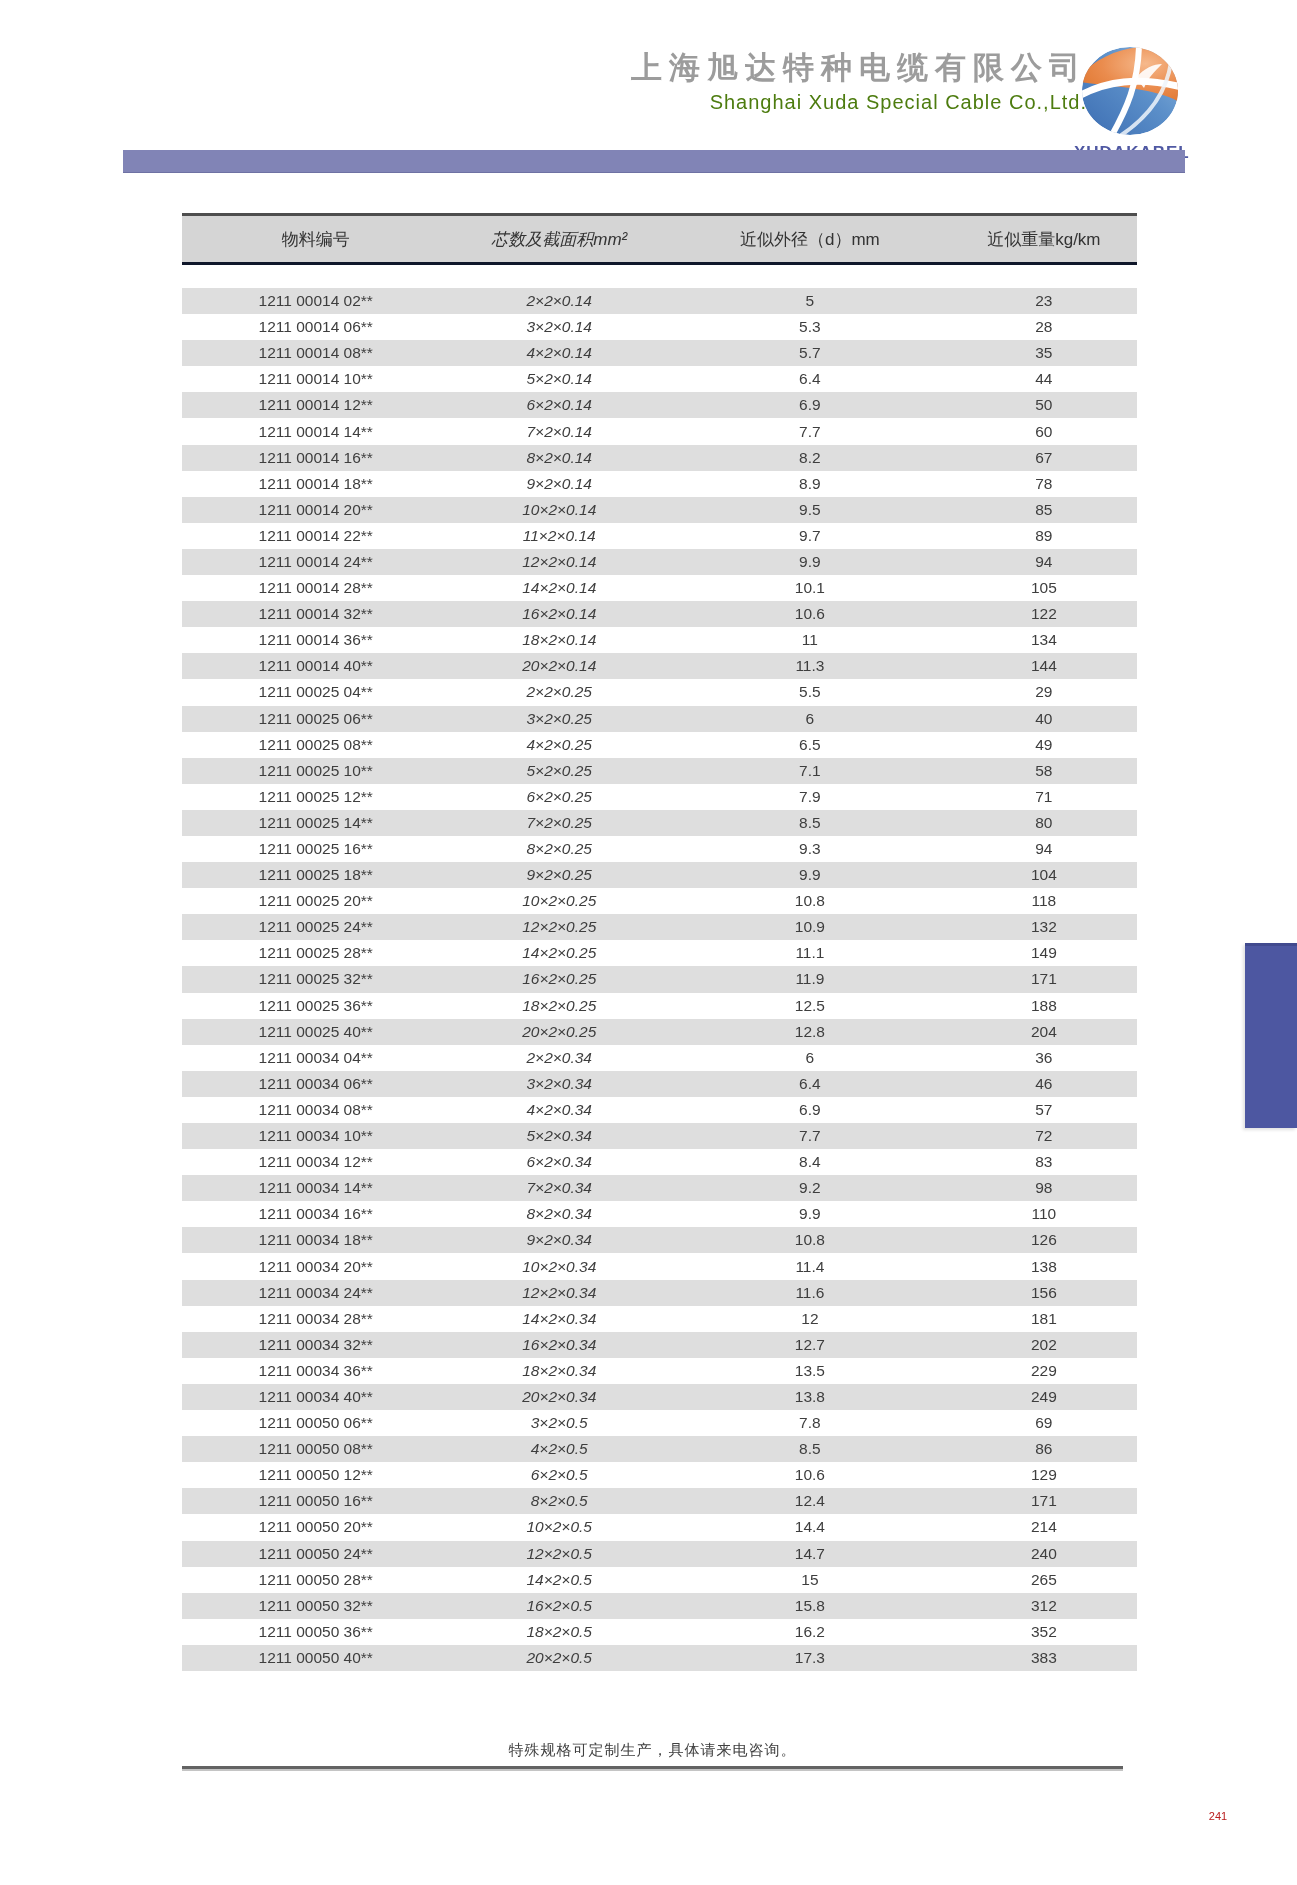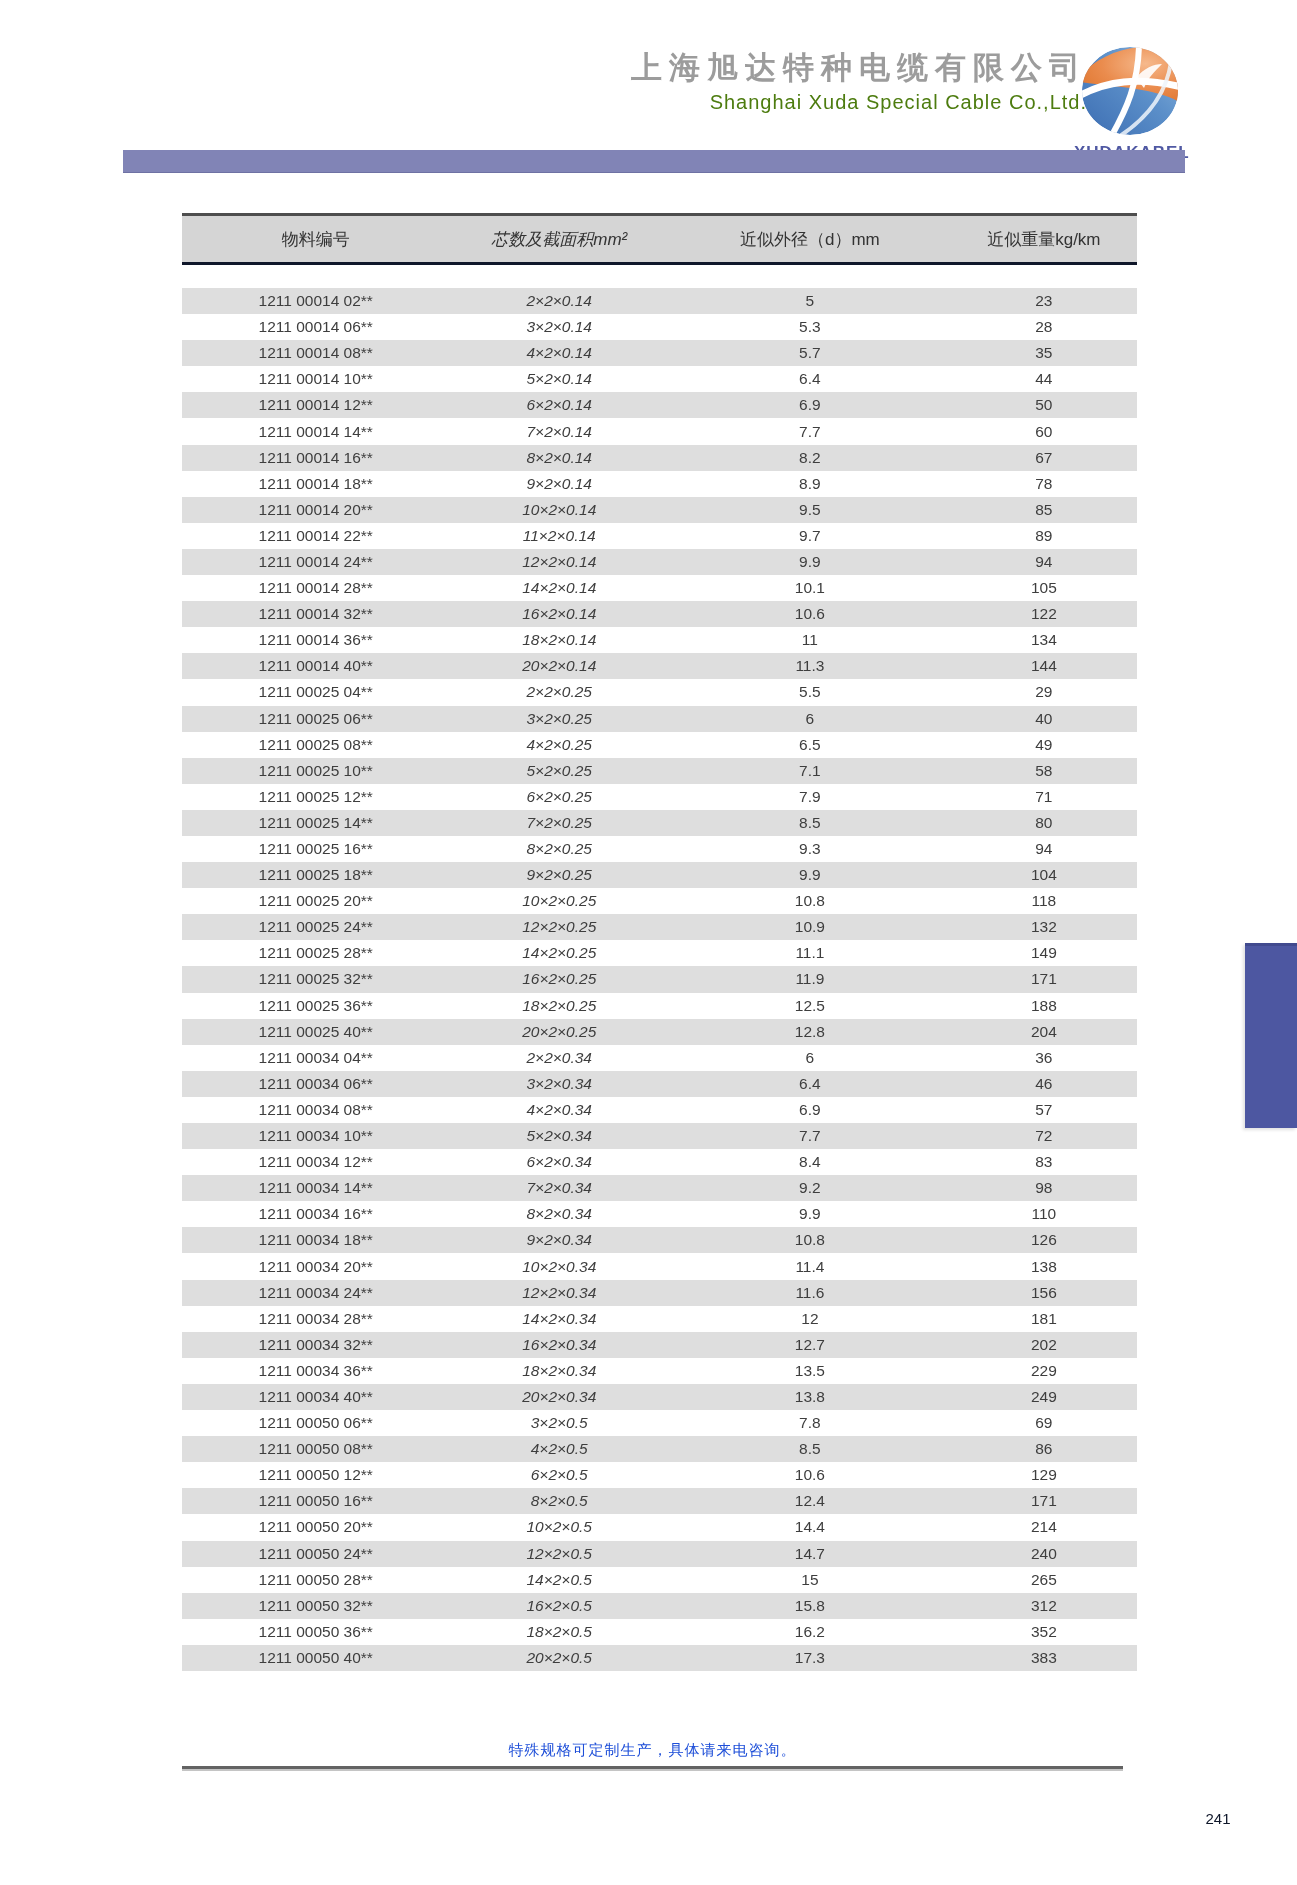--- a/index.html
+++ b/index.html
@@ -58,30 +58,30 @@
   }
   .tbody .row:nth-child(odd){ background:var(--row-alt,#dedede); }
   .cell{ text-align:center; white-space:nowrap; overflow:visible; }
   .c0{ width:28%; }
   .c1{ width:23%;font-style:italic; }
   .c2{ width:29.5%; }
   .c3{ width:19.5%; }
   
   .note{
     position:absolute; left:182px; width:941px; top:1741px;
-    text-align:center; font-size:15px; color:#1d4ed8; letter-spacing:1px;
+    text-align:center; font-size:15px; color:#404040; letter-spacing:1px;
   }
   .rule{
     position:absolute; left:182px; top:1766px; width:941px; height:3px;
     background:#636363;
     box-shadow:0 2px 0 rgba(165,165,165,.65);
   }
   .pagenum{
     position:absolute; left:1196px; top:1810px; width:44px;
-    font-size:15px; color:#0f172a; text-align:center;
+    font-size:11px; color:#b91c1c; text-align:center;
   }
   .side-tab{
     position:absolute; left:1245px; top:943px;
     width:52px; height:182px;
     background:var(--side-tab,#4d57a1);
     border-top:3px solid #414a8e;
     box-shadow:-2px 2px 3px rgba(0,0,0,.12);
   }
 </style>
 </head>

